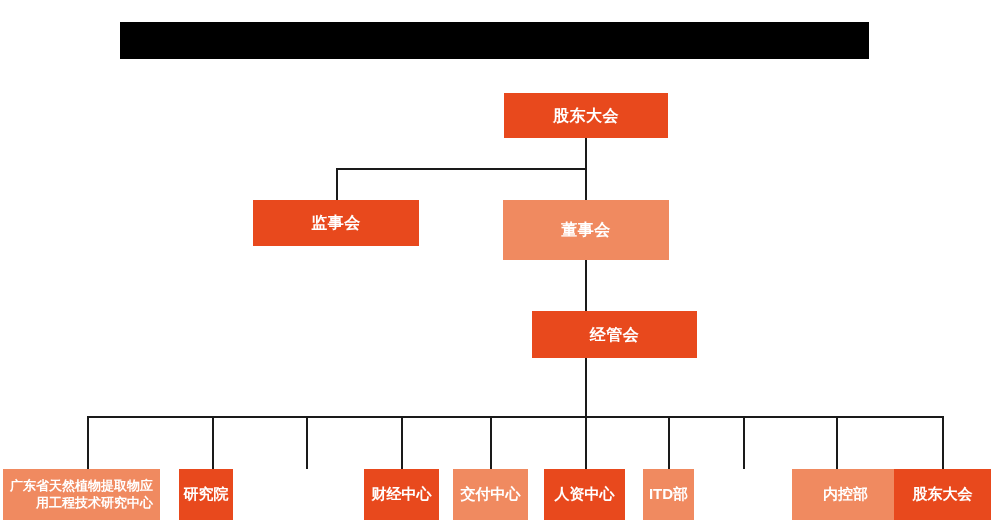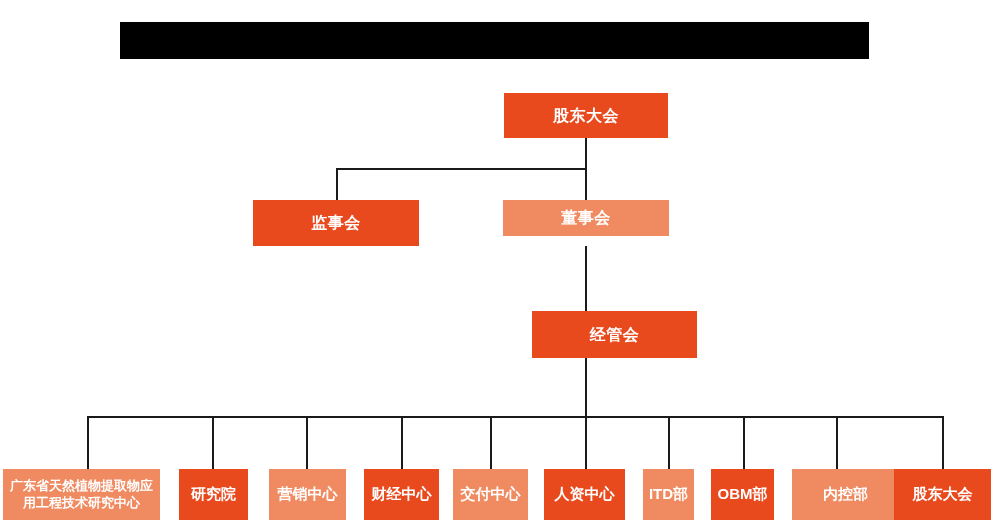--- a/index.html
+++ b/index.html
@@ -21,35 +21,35 @@
   .redacted-bar{
     position:absolute;left:120px;top:22px;width:749px;height:37px;
     background:var(--redaction-color);
   }
 
   .node{
     position:absolute;
     display:flex;align-items:center;justify-content:center;
     color:var(--text-color);
     font-weight:bold;
-    text-align:center;
+    text-align:right;
     line-height:1.25;
   }
   .dark{background:var(--primary-dark);}
   .light{background:var(--primary-light);}
 
   .lvl{font-size:16px;letter-spacing:0.5px;}
   #node-shareholders{left:504px;top:93px;width:164px;height:45px;}
   #node-supervisory {left:253px;top:200px;width:166px;height:46px;}
-  #node-board       {left:503px;top:200px;width:166px;height:36px;}
+  #node-board       {left:503px;top:200px;width:166px;height:60px;}
   #node-management  {left:532px;top:311px;width:165px;height:47px;}
 
   .dept{top:469px;height:51px;font-size:15px;}
   #dept-0{left:3px;  width:157px;font-size:13px;padding:0 5px;}
-  #dept-1{left:179px;width:69px;}
+  #dept-1{left:179px;width:54px;}
   #dept-2{left:269px;width:77px;}
   #dept-3{left:364px;width:75px;}
   #dept-4{left:453px;width:75px;}
   #dept-5{left:544px;width:81px;}
   #dept-6{left:643px;width:51px;}
   #dept-7{left:711px;width:63px;}
   #dept-8{left:792px;width:107px;}
   #dept-9{left:894px;width:97px;}
 
   .line{position:absolute;background:var(--line-color);}
@@ -107,38 +107,32 @@
   <div class="node dark lvl" id="node-management">
     <span>经管会</span>
   </div>
 
   <div class="node light dept" id="dept-0">
     <span><span>广东省天然植物提取物应</span><br><span>用工程技术研究中心</span></span>
   </div>
   <div class="node dark dept" id="dept-1">
     <span>研究院</span>
   </div>
-  <div class="node light dept" id="dept-2">
-    <span>营销中心</span>
-  </div>
   <div class="node dark dept" id="dept-3">
     <span>财经中心</span>
   </div>
   <div class="node light dept" id="dept-4">
     <span>交付中心</span>
   </div>
   <div class="node dark dept" id="dept-5">
     <span>人资中心</span>
   </div>
   <div class="node light dept" id="dept-6">
     <span>ITD部</span>
   </div>
-  <div class="node dark dept" id="dept-7">
-    <span>OBM部</span>
-  </div>
   <div class="node light dept" id="dept-8">
     <span>内控部</span>
   </div>
   <div class="node dark dept" id="dept-9">
     <span>股东大会</span>
   </div>
 
 </div>
 
 </body></html>

